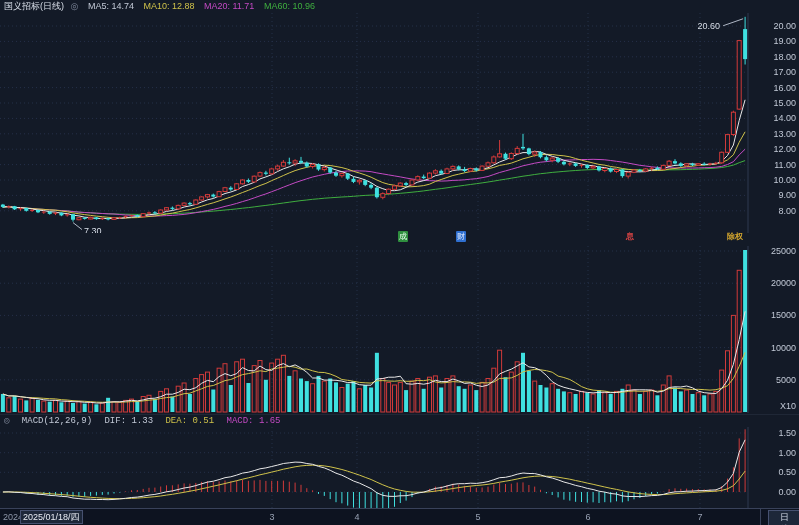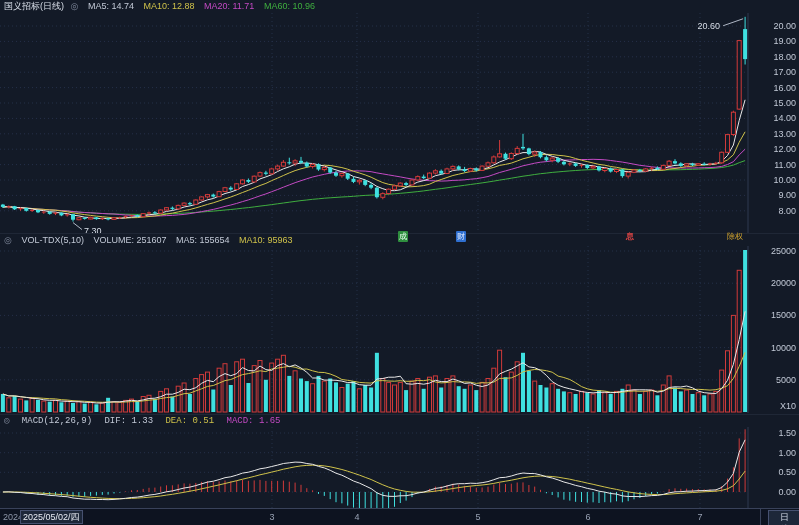--- a/index.html
+++ b/index.html
@@ -348,32 +348,25 @@
       <g>
         <line x1="723.1" y1="12.759999999999978" x2="743.1" y2="5.7599999999999785" stroke="#aeb6c4"></line>
         <text x="720.1" y="15.759999999999978" text-anchor="end" fill="#d9dfe9" font-size="9">20.60</text>
       </g>
       <g>
         <line x1="73" y1="209.57999999999998" x2="82" y2="216.57999999999998" stroke="#aeb6c4"></line>
         <text x="84" y="220.57999999999998" fill="#d9dfe9" font-size="9">7.30</text>
       </g>
     </svg>
 
-  <div class="hdr" id="vol-hdr">
-    <span class="gear">◎</span>
-    <span class="t-gray">VOL-TDX(5,10)</span>
-    <span class="t-gray">VOLUME: 251607</span>
-    <span class="t-gray">MA5: 155654</span>
-    <span class="t-yellow">MA10: 95963</span>
-  </div>
 
   <span class="badge" id="mk0" style="left: 398px; color: rgb(234, 255, 240); background: rgb(47, 143, 63);">成</span>
   <span class="badge" id="mk1" style="left: 456px; color: rgb(234, 242, 255); background: rgb(47, 111, 208);">财</span>
   <span class="badge" id="mk2" style="left: 625px; color: rgb(224, 69, 69); font-weight: bold;">息</span>
-  <span class="badge" id="mk3" style="left: 726px; color: rgb(212, 166, 46); font-weight: normal;">除权</span>
+  <span class="badge" id="mk3" style="left: 726px; color: rgb(212, 166, 46); font-weight: bold;">除权</span>
 
   <svg id="vol-svg" width="799" height="167">
       <line x1="272" y1="0" x2="272" y2="167" stroke="#253049" stroke-dasharray="1,3"></line>
       <line x1="357" y1="0" x2="357" y2="167" stroke="#253049" stroke-dasharray="1,3"></line>
       <line x1="478" y1="0" x2="478" y2="167" stroke="#253049" stroke-dasharray="1,3"></line>
       <line x1="588" y1="0" x2="588" y2="167" stroke="#253049" stroke-dasharray="1,3"></line>
       <line x1="700" y1="0" x2="700" y2="167" stroke="#253049" stroke-dasharray="1,3"></line>
       <line x1="748" y1="0" x2="748" y2="167" stroke="#2e3850"></line>
       <line x1="0" y1="133.8" x2="748" y2="133.8" stroke="#253049" stroke-dasharray="1,3"></line>
       <text x="796" y="136.8" text-anchor="end" fill="#c2c9d6" font-size="9" font-family="Liberation Sans,sans-serif">5000</text>
@@ -672,20 +665,20 @@
         <line x1="733.4" y1="65" x2="733.4" y2="40.3" stroke="#d03a3a"></line>
         <line x1="739.2" y1="65" x2="739.2" y2="11.4" stroke="#d03a3a"></line>
         <line x1="745.1" y1="65" x2="745.1" y2="2.3" stroke="#d03a3a"></line>
       </g>
       <polyline points="2.9,65.0 8.8,65.0 14.6,65.0 20.5,65.1 26.3,65.3 32.1,65.6 38.0,65.9 43.8,66.3 49.7,66.7 55.5,67.1 61.4,67.6 67.2,68.0 73.0,68.6 78.9,69.2 84.7,69.8 90.6,70.3 96.4,70.7 102.3,71.1 108.1,71.4 114.0,71.6 119.8,71.7 125.6,71.6 131.5,71.4 137.3,71.1 143.2,70.7 149.0,70.2 154.9,69.7 160.7,69.0 166.5,68.1 172.4,67.3 178.2,66.3 184.1,65.3 189.9,64.2 195.8,63.1 201.6,61.8 207.5,60.5 213.3,59.2 219.1,57.9 225.0,56.5 230.8,55.1 236.7,53.7 242.5,52.2 248.4,50.8 254.2,49.4 260.0,47.8 265.9,46.5 271.7,45.1 277.6,43.7 283.4,42.2 289.3,41.0 295.1,39.8 301.0,38.9 306.8,38.4 312.6,38.2 318.5,38.4 324.3,38.9 330.2,39.8 336.0,41.1 341.9,42.5 347.7,44.2 353.5,46.1 359.4,48.1 365.2,50.3 371.1,52.5 376.9,55.2 382.8,57.8 388.6,60.1 394.5,62.0 400.3,63.3 406.1,64.4 412.0,65.1 417.8,65.2 423.7,65.2 429.5,64.8 435.4,64.1 441.2,63.4 447.0,62.5 452.9,61.5 458.7,60.6 464.6,59.8 470.4,59.1 476.3,58.5 482.1,58.0 488.0,57.3 493.8,56.4 499.6,55.2 505.5,54.2 511.3,53.2 517.2,52.0 523.0,50.8 528.9,49.9 534.7,49.3 540.5,49.0 546.4,49.2 552.2,49.5 558.1,50.2 563.9,51.2 569.8,52.2 575.6,53.5 581.5,54.7 587.3,56.1 593.1,57.3 599.0,58.7 604.8,60.0 610.7,61.3 616.5,62.4 622.4,63.7 628.2,64.9 634.0,65.8 639.9,66.6 645.7,67.1 651.6,67.4 657.4,67.6 663.3,67.6 669.1,67.2 675.0,66.7 680.8,66.3 686.6,65.9 692.5,65.5 698.3,65.2 704.2,64.8 710.0,64.5 715.9,64.2 721.7,63.4 727.5,61.8 733.4,58.7 739.2,52.0 745.1,44.1 " fill="none" stroke="#cfc24a" stroke-width="1"></polyline>
       <polyline points="2.9,65.0 8.8,64.8 14.6,65.3 20.5,65.5 26.3,66.2 32.1,66.5 38.0,67.2 43.8,67.6 49.7,68.4 55.5,68.7 61.4,69.4 67.2,69.7 73.0,71.0 78.9,71.6 84.7,72.2 90.6,72.2 96.4,72.5 102.3,72.5 108.1,72.7 114.0,72.4 119.8,71.9 125.6,71.3 131.5,70.5 137.3,70.1 143.2,69.2 149.0,68.1 154.9,67.4 160.7,66.2 166.5,64.8 172.4,63.9 178.2,62.5 184.1,61.0 189.9,60.1 195.8,58.6 201.6,56.8 207.5,55.1 213.3,54.2 219.1,52.6 225.0,50.7 230.8,49.8 236.7,48.1 242.5,46.1 248.4,45.2 254.2,43.6 260.0,41.8 265.9,40.9 271.7,39.5 277.6,38.1 283.4,36.5 289.3,35.8 295.1,35.1 301.0,35.3 306.8,36.5 312.6,37.3 318.5,39.4 324.3,40.9 330.2,43.3 336.0,46.2 341.9,48.2 347.7,51.0 353.5,54.0 359.4,56.1 365.2,58.8 371.1,61.6 376.9,65.8 382.8,68.3 388.6,69.3 394.5,69.4 400.3,68.8 406.1,68.7 412.0,67.6 417.8,66.0 423.7,65.1 429.5,63.3 435.4,61.4 441.2,60.6 447.0,59.0 452.9,57.4 458.7,56.7 464.6,56.7 470.4,56.2 476.3,56.4 482.1,55.7 488.0,54.6 493.8,52.7 499.6,50.7 505.5,50.3 511.3,49.0 517.2,47.2 523.0,46.0 528.9,46.5 534.7,46.6 540.5,47.9 546.4,49.8 552.2,51.0 558.1,52.9 563.9,55.0 569.8,56.6 575.6,58.4 581.5,59.7 587.3,61.4 593.1,62.5 599.0,64.2 604.8,65.1 610.7,66.5 616.5,67.1 622.4,68.9 628.2,69.5 634.0,69.5 639.9,69.6 645.7,69.2 651.6,68.6 657.4,68.4 663.3,67.4 669.1,65.8 675.0,64.9 680.8,64.7 686.6,64.2 692.5,64.1 698.3,63.7 704.2,63.6 710.0,63.2 715.9,62.9 721.7,60.5 727.5,55.1 733.4,46.4 739.2,25.2 745.1,12.8 " fill="none" stroke="#e8e8e8" stroke-width="1"></polyline>
     </svg>
 
   <div class="status">
     <span class="sb-year">2024</span>
-    <span class="sb-date">2025/05/02/四</span>
+    <span class="sb-date">2025/01/18/四</span>
     <span class="sb-gain">至今涨幅136.84%</span>
     <span id="months" style="position:static;"><span class="sb-month" style="left: 272px;">3</span><span class="sb-month" style="left: 357px;">4</span><span class="sb-month" style="left: 478px;">5</span><span class="sb-month" style="left: 588px;">6</span><span class="sb-month" style="left: 700px;">7</span></span>
     <span class="sb-sep"></span>
     <span class="sb-period">日线</span>
   </div>
 
 </div>
 
 </body></html>

